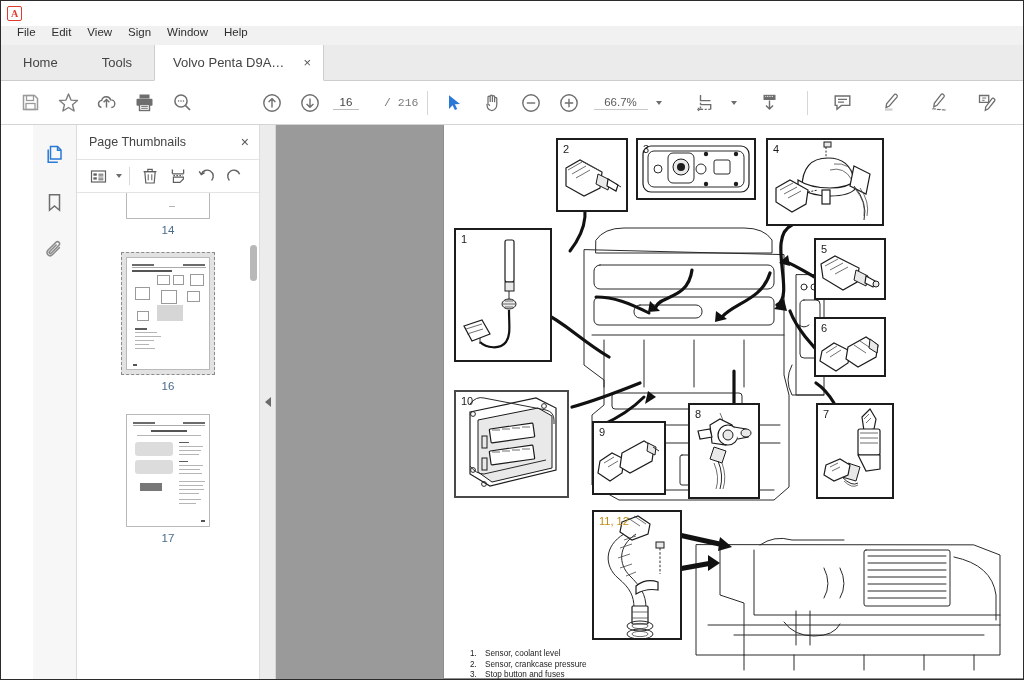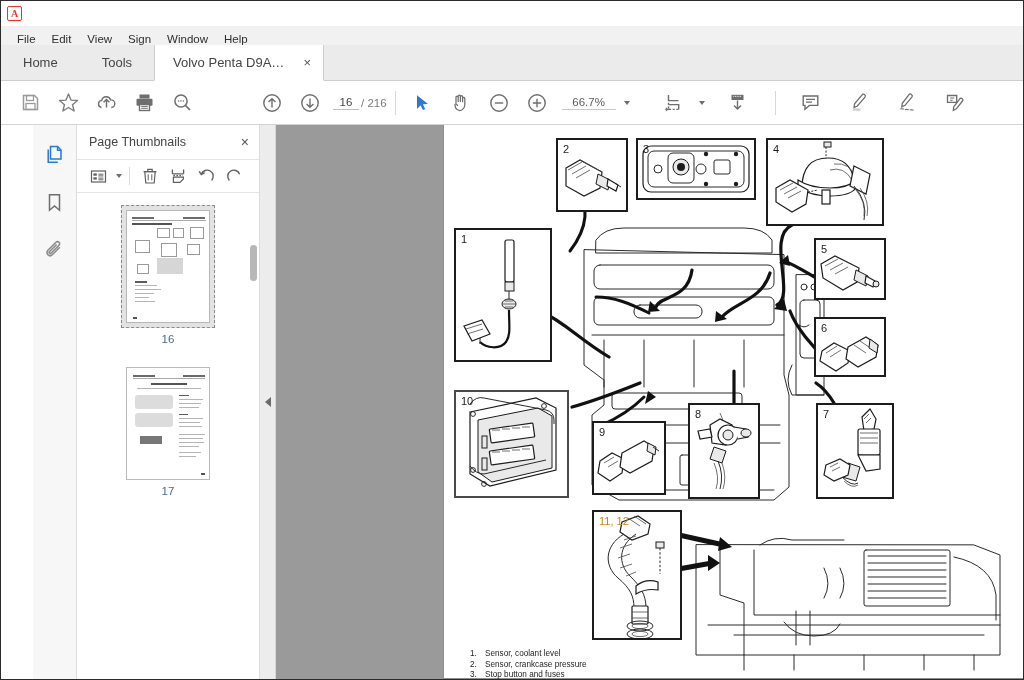--- a/index.html
+++ b/index.html
@@ -17,21 +17,21 @@
   
   .titlebar { height:25px; background:#ffffff; display:flex; align-items:center;
               padding-left:6px; flex:0 0 25px; }
   .acro-logo { width:15px; height:15px; border:1.6px solid #e03a2f; border-radius:2px;
                display:flex; align-items:center; justify-content:center;
                color:#e03a2f; font-size:10px; font-weight:bold; line-height:1;
                margin-right:7px; font-family:"Liberation Serif", serif; }
   .title-text { font-size:11.5px; color:#3d3d3d; white-space:nowrap; letter-spacing:0.1px; }
 
   
-  .menubar { height:19px; background:#f1f1f1; display:flex; align-items:flex-end;
+  .menubar { height:19px; background:#f1f1f1; display:flex; align-items:flex-start;
              padding-left:8px; flex:0 0 19px; }
   .menubar .mi { font-size:11.5px; color:#2e2e2e; padding:0 8px; cursor:default; }
 
   
   .tabbar { height:36px; background:#ebebeb; display:flex; align-items:flex-end;
             flex:0 0 36px; border-bottom:1px solid #cdcdcd; }
   .tab { height:36px; display:flex; align-items:center; padding:0 22px; font-size:13px;
          color:#444; cursor:default;text-align:center; }
   .tab.doc { background:#ffffff; border-left:1px solid #cdcdcd; border-right:1px solid #cdcdcd;
              border-bottom:1px solid #ffffff; position:relative; top:1px;
@@ -42,21 +42,21 @@
   
   .toolbar { height:44px; background:#ffffff; display:flex; align-items:center;
              flex:0 0 44px; border-bottom:1px solid #d4d4d4; padding:0 10px; }
   .tb-group { display:flex; align-items:center; }
   .tb-btn { width:38px; height:30px; display:flex; align-items:center; justify-content:center;
             color:#6a6a6a; }
   .tb-btn.active { color:#2b79d6; }
   .tb-sep { width:1px; height:24px; background:#d6d6d6; margin:0 8px; }
   .pagefield { display:flex; align-items:center; font-size:11.5px; color:#5b5b5b; margin-left:4px; }
   .pagenum { width:26px; text-align:center; border-bottom:1.5px solid #bdbdbd; padding-bottom:1px; color:#444; }
-  .pagetotal { margin-left:2px; color:#7a7a7a; }
+  .pagetotal { margin-left:25px; color:#7a7a7a;font-family:Liberation Mono, monospace; }
   .zoombox { display:flex; align-items:center; margin-left:6px; }
   .zoomval { width:54px; text-align:center; font-size:11.5px; color:#5b5b5b;
              border-bottom:1.5px solid #c9c9c9; padding-bottom:1px; }
   .caret { width:0; height:0; border-left:3.5px solid transparent; border-right:3.5px solid transparent;
            border-top:4.5px solid #6d6d6d; margin-left:8px; }
   .caret.sm { margin-left:5px; }
 
   
   .bodyrow { flex:1 1 auto; display:flex; min-height:0;margin-left:32px; }
 
@@ -361,20 +361,26 @@
         <div class="tp-btn">
           <svg width="19" height="19" viewBox="0 0 19 19">
               <path d="M4.4 13.4A6.1 6.1 0 1 1 14.6 7.2" fill="none" stroke="#5f5f5f" stroke-width="1.4"></path>
             </svg>
         </div>
       </div>
 
       <div class="tp-scroll">
         <div class="thumb-wrap">
 
+          <div class="thumb-item" style="margin-top:-2px">
+            <div class="thumb-clip">
+              <div class="pgl" style="left:42px;top:13px;width:6px;"></div>
+            </div>
+            <div class="thumb-lbl">14</div>
+          </div>
 
 
           <div class="thumb-item selected" style="margin-top:10px">
             <div class="thumb-sel-frame">
               <div class="thumb-page">
                 <div class="pgl" style="left:5px;top:6px;width:22px;background:#6b6b6b;height:1.6px"></div>
                 <div class="pgl" style="left:56px;top:6px;width:22px;background:#6b6b6b;height:1.6px"></div>
                 <div class="pgl" style="left:5px;top:9px;width:74px;background:#aaa"></div>
                 <div class="pgl" style="left:5px;top:12px;width:40px;background:#555;height:1.6px"></div>
                 <div class="pgbox" style="left:30px;top:17px;width:13px;height:10px"></div>

